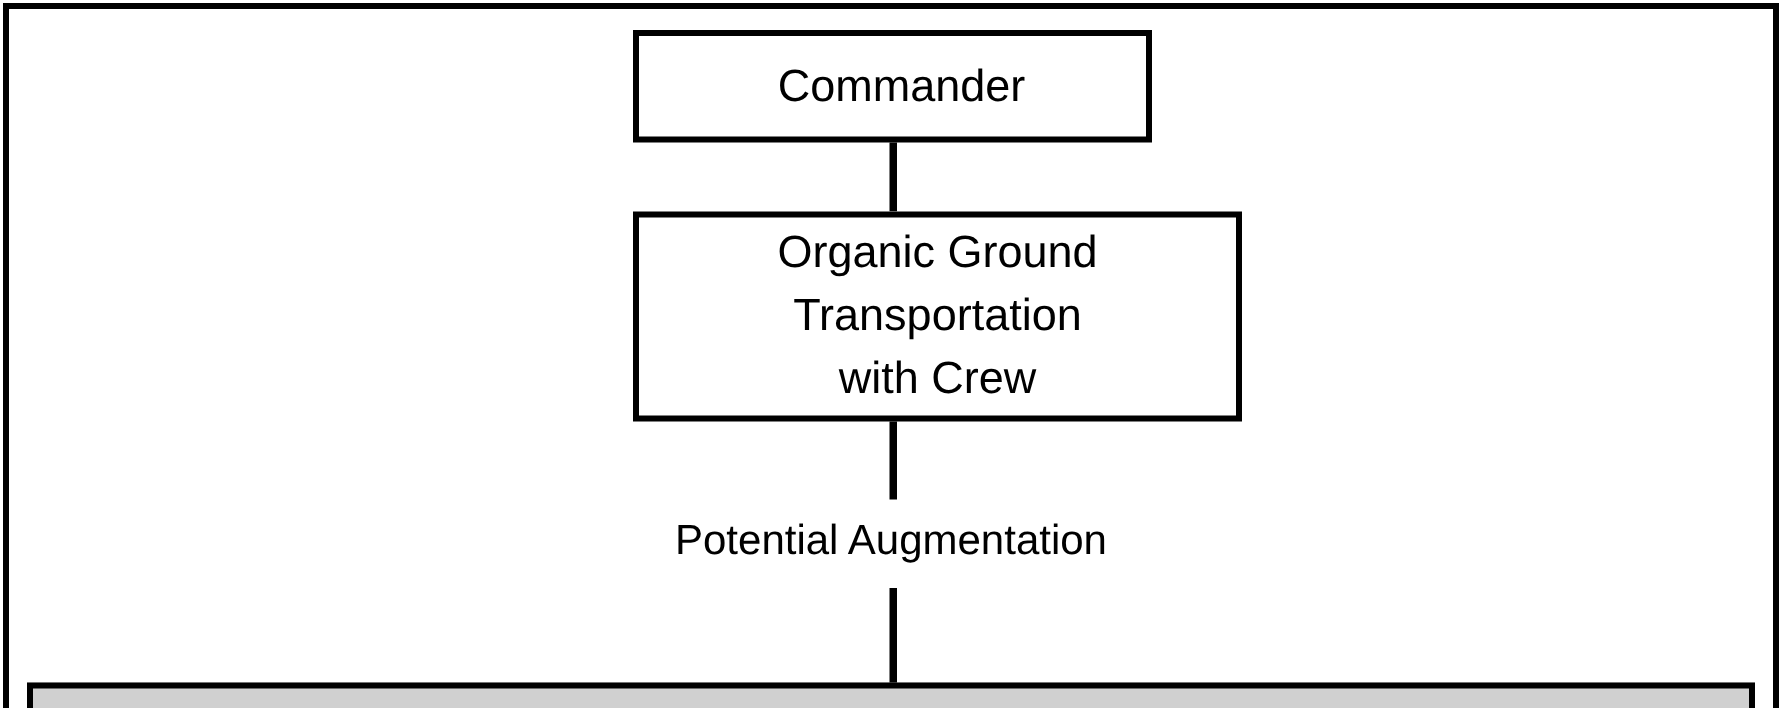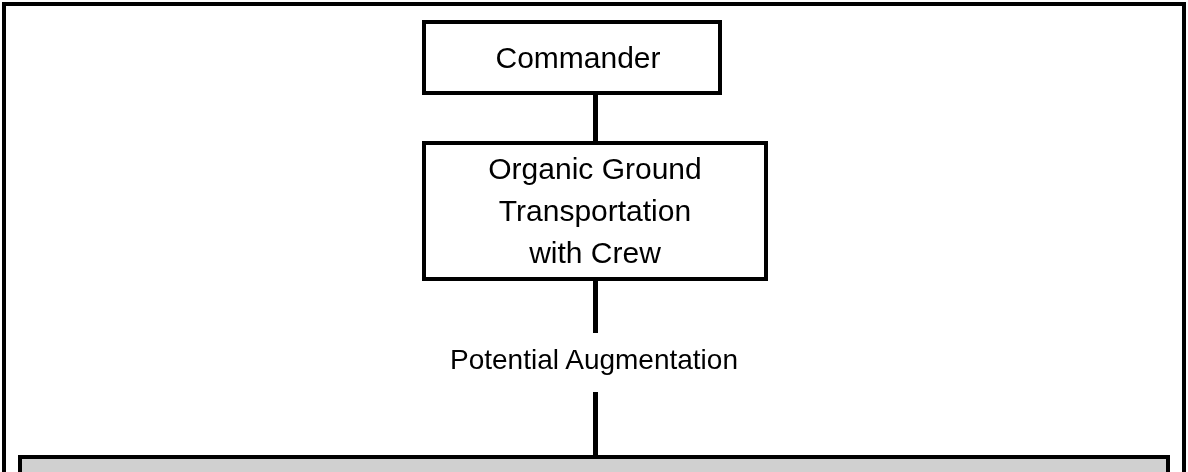--- a/index.html
+++ b/index.html
@@ -36,28 +36,28 @@
     align-items: center;
     justify-content: center;
     text-align: center;
     font-size: 30px;
     line-height: 42px;
     white-space: pre-line;
   }
   .node-commander {
     left: 422px;
     top: 20px;
-    width: 300px;
+    width: 346px;
     height: 75px;
     padding-left: 12px;
   }
   .node-transport {
     left: 422px;
     top: 141px;
-    width: 346px;
+    width: 406px;
     height: 140px;
   }
   .connector {
     position: absolute;
     left: 593px;
     width: 5px;
     background: #000000;
   }
   .connector-1 { top: 95px;  height: 46px; }
   .connector-2 { top: 281px; height: 52px; }

